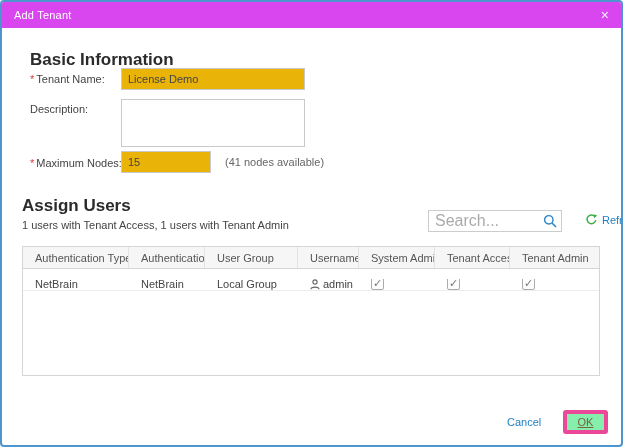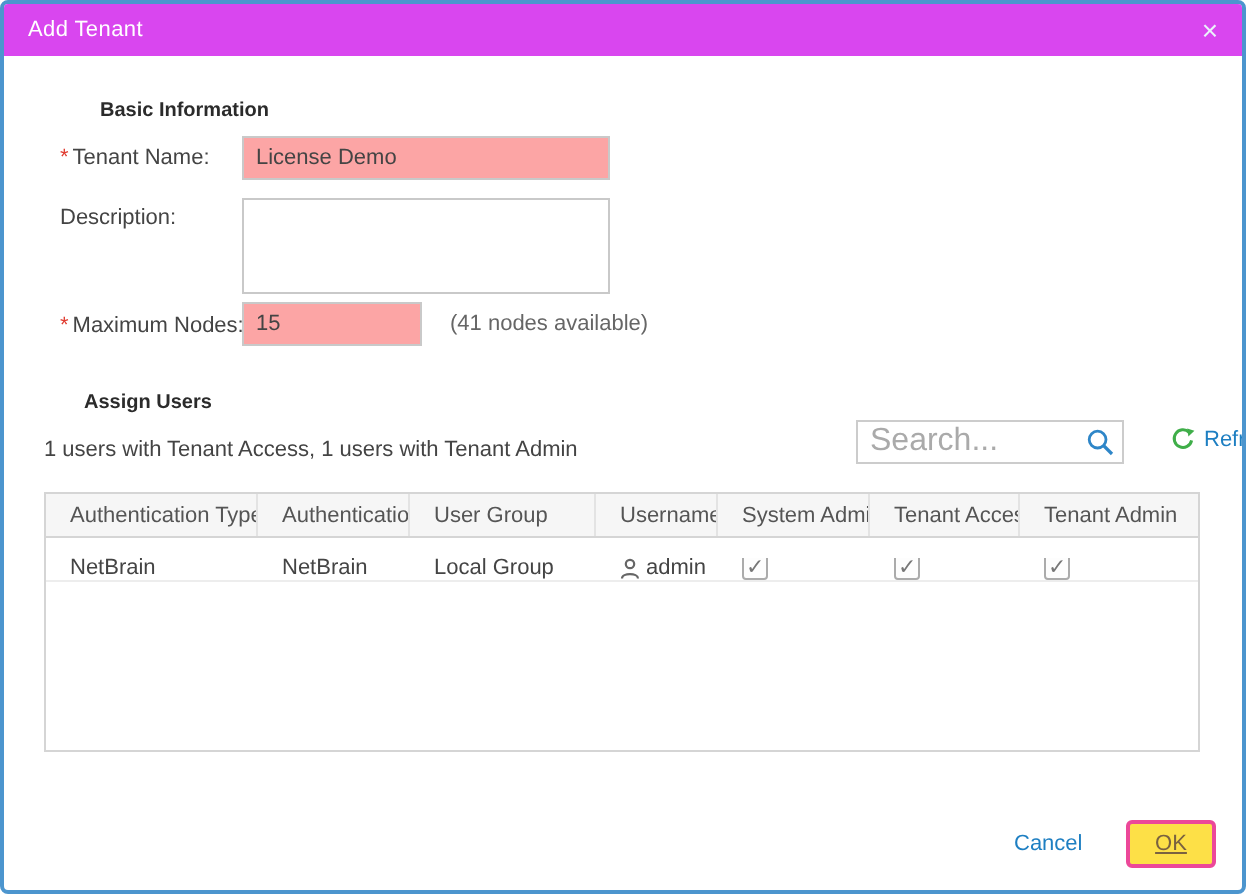--- a/index.html
+++ b/index.html
@@ -32,37 +32,37 @@
   .close-btn {
     position: absolute;
     right: 12px; top: 0;
     height: 26px;
     display: flex; align-items: center;
     color: #eaf3fa;
     font-size: 14px;
     cursor: pointer;
     line-height: 1;
   }
-  .section-title { position: absolute; font-weight: bold; font-size: 10px; color: #2b2b2b; margin-left: 20px; }
+  .section-title { position: absolute; font-weight: bold; font-size: 17px; color: #2b2b2b; }
   .form-label {
     position: absolute;
     left: 28px; width: 90px;
     text-align: left;
     color: #444;
     white-space: nowrap;
   }
   .req { color: #e03c31; margin-right: 2px; }
   .text-input {
     position: absolute;
     border: 1px solid #c9c9c9;
     font-family: "Liberation Sans", sans-serif;
     font-size: 11px;
     color: #444;
     padding: 0 6px;
-    background: #fca5a5;
+    background: #eab308;
     outline: none;
   }
   .textarea-input {
     position: absolute;
     border: 1px solid #c9c9c9;
     font-family: "Liberation Sans", sans-serif;
     font-size: 11px;
     color: #444;
     padding: 3px 6px;
     resize: none;
@@ -144,22 +144,22 @@
     color: #777;
   }
   .user-icon { margin-right: 3px; display: flex; align-items: center; }
   .footer-cancel {
     position: absolute; left: 505px; top: 414px;
     color: #1e7fc2; cursor: pointer;
   }
   .footer-ok {
     position: absolute; left: 561px; top: 408px;
     width: 45px; height: 24px;
-    background: #fde047;
-    border: 2px solid #ec4899;
+    background: #86efac;
+    border: 4px solid #ec4899;
     border-radius: 3px;
     color: #7a6240;
     font-family: "Liberation Sans", sans-serif;
     font-size: 11px;
     cursor: pointer;
     text-decoration: underline;
   }
 </style>
 </head>
 <body>

